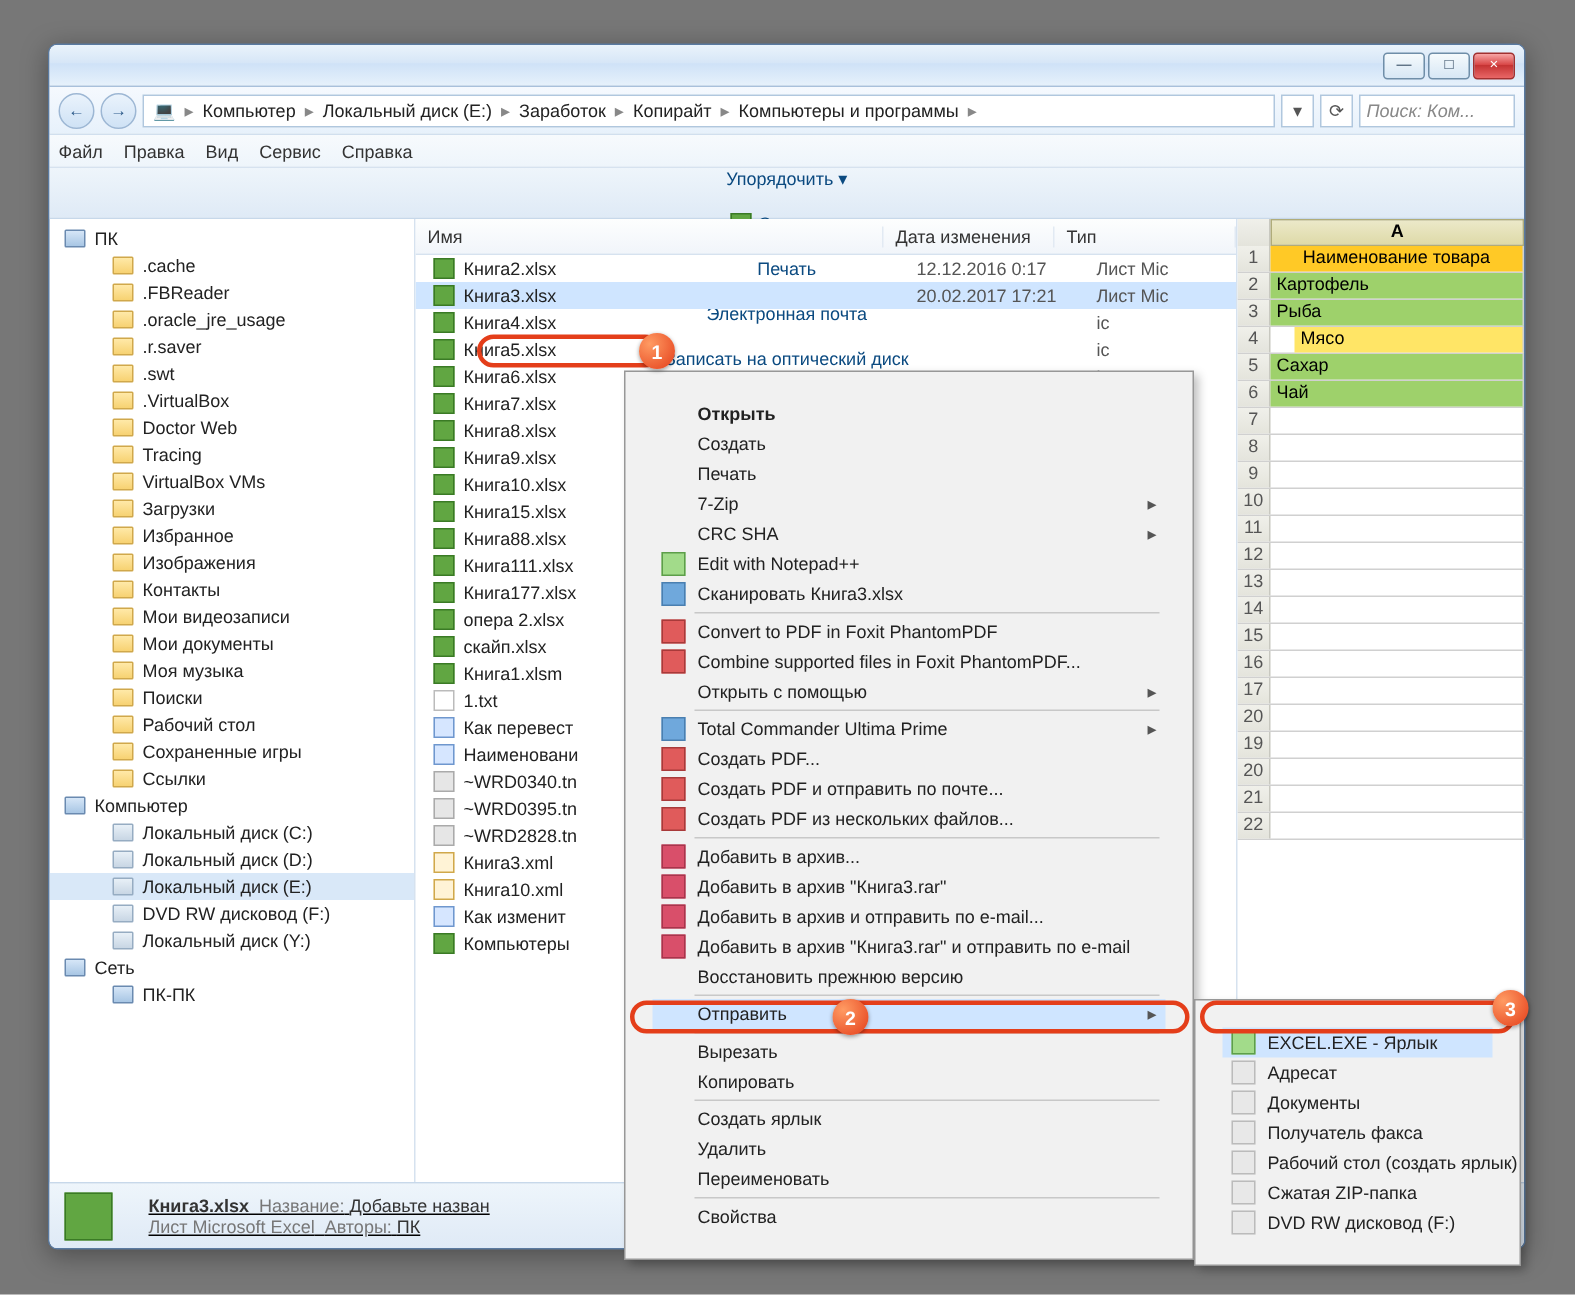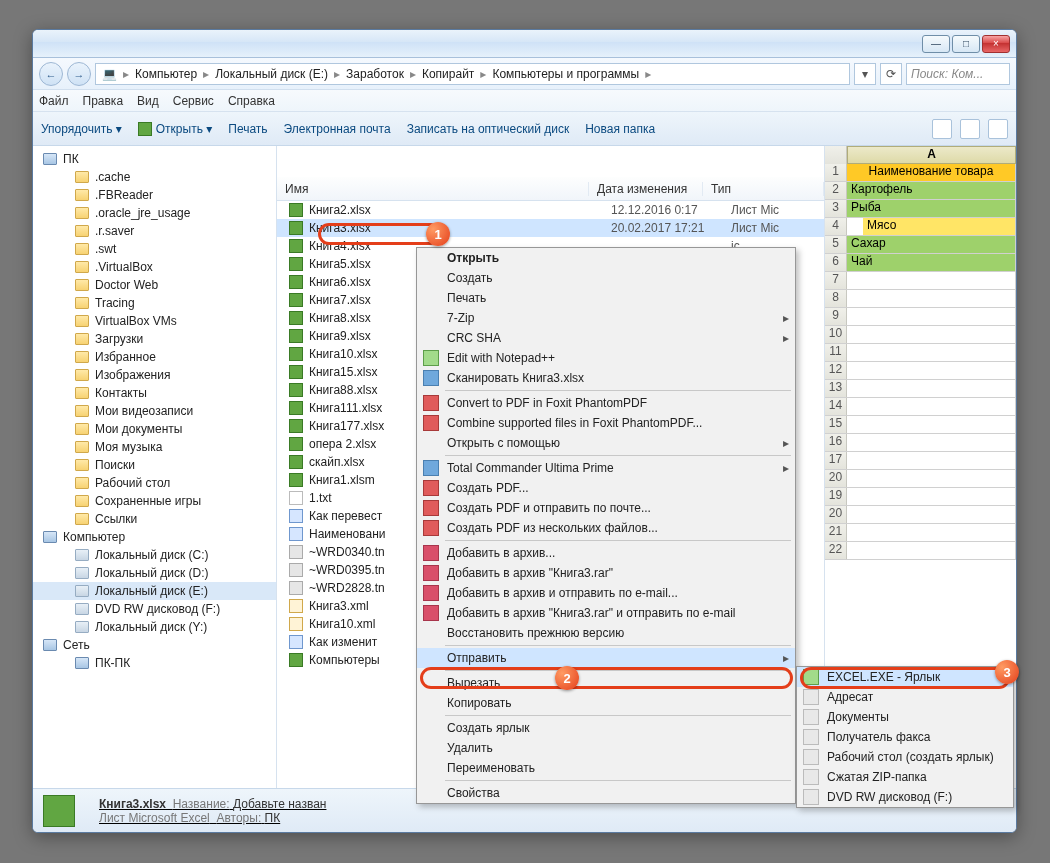--- a/index.html
+++ b/index.html
@@ -10,36 +10,36 @@
 .titlebtn.close { background: linear-gradient(#f7a5a5,#d84646 45%,#c43232 46%,#e86666); color:#fff; border-color:#a13030; }
 .navbar { height: 32px; background: linear-gradient(#f5f9fe,#e7f1fb); display: flex; align-items: center; padding: 0 6px; gap: 4px; border-bottom: 1px solid #d1dfee; }
 .navbtn { width: 24px; height: 24px; border: 1px solid #9db7d4; border-radius: 12px; background: linear-gradient(#eaf3fc,#cfe2f5); display: flex; align-items: center; justify-content: center; color:#2c5a8a; font-size:11px; }
 .breadcrumb { flex: 1; height: 22px; border: 1px solid #b0c7de; background: #fff; display: flex; align-items: center; padding: 0 4px; gap: 2px; overflow: hidden; }
 .bc-seg { color: #222; padding: 0 2px; }
 .bc-sep { color: #888; padding: 0 2px; }
 .navsmall { width: 22px; height: 22px; border: 1px solid #b0c7de; background: #fff; display:flex; align-items:center; justify-content:center; color:#555; }
 .searchbox { width: 104px; height: 22px; border: 1px solid #b0c7de; background: #fff; display:flex; align-items:center; padding:0 4px; color:#888; font-style: italic; }
 .menubar { height: 22px; background: linear-gradient(#f7fafd,#eef5fb); border-bottom: 1px solid #d6e2ef; display:flex; align-items:center; padding:0 6px; gap: 14px; }
 .menubar span { color:#333; }
-.toolbar { height: 34px; background: linear-gradient(#eef5fb,#dfeaf6); border-bottom:1px solid #c7d8ea; display:flex; align-items:center; padding:0 8px; gap:16px; }
+.toolbar { height: 34px; background: linear-gradient(#eef5fb,#dfeaf6); border-bottom:1px solid #c7d8ea; display:flex; align-items:center; padding:0 8px; gap:16px;flex-direction:column; }
 .tb-item { color: #0b4a80; display:flex; align-items:center; gap:4px; }
 .tb-right { margin-left:auto; display:flex; gap:8px; }
 .tb-icon { width:20px; height:20px; border:1px solid #a9c2db; background:#fff; border-radius:2px; }
 .content { flex:1; display:flex; overflow:hidden; }
 .tree { width: 244px; border-right:1px solid #d6e2ef; overflow:auto; padding: 4px 0; }
 .tree-item { display:flex; align-items:center; height:18px; padding-left: 26px; gap:6px; color:#222; white-space:nowrap; }
 .tree-item.sel { background:#d9e8f8; }
 .tree-icon { width:14px; height:12px; border:1px solid #d0a84b; background:linear-gradient(#ffe9a8,#f7d272); border-radius:1px; flex-shrink:0; }
 .tree-icon.disk { background:linear-gradient(#e8f0f7,#c8d6e4); border-color:#96acc2; }
 .tree-icon.pc { background:linear-gradient(#d6e6f7,#a8c6e4); border-color:#6a8ab0; }
 .tree-item.l0 { padding-left: 10px; font-weight: normal; }
 .tree-item.l1 { padding-left: 42px; }
 .filepane { flex:1; display:flex; overflow:hidden; }
 .filelist { flex:1; overflow:hidden; position:relative; }
-.colheaders { height:24px; background: linear-gradient(#fdfefe,#f1f5fa); border-bottom:1px solid #d6e2ef; display:flex; align-items:center;margin-top:31px; }
+.colheaders { height:24px; background: linear-gradient(#fdfefe,#f1f5fa); border-bottom:1px solid #d6e2ef; display:flex; align-items:center; }
 .colh { padding: 0 8px; color:#333; border-right:1px solid #e2eaf3; }
 .colh.name { width: 312px; }
 .colh.date { width: 114px; }
 .colh.type { flex:1; }
 .files { }
 .file-row { display:flex; align-items:center; height:18px; padding-left:12px; gap:6px; color:#222; }
 .file-row .fname { width:296px; overflow:hidden; white-space:nowrap; }
 .file-row .fdate { width:114px; color:#555; }
 .file-row .ftype { color:#555; }
 .file-row.sel { background:#cfe5ff; }
@@ -52,21 +52,21 @@
 .pv-colhdr { height:18px; background:linear-gradient(#ece9c9,#dedaa8); border:1px solid #b0ac7a; text-align:center; font-weight:bold; }
 .pv-row { display:flex; height:18px; border-bottom:1px solid #d0d0d0; }
 .pv-rownum { width:22px; background:linear-gradient(#f0f0ea,#e4e4dc); border-right:1px solid #c8c8c0; text-align:center; color:#555; }
 .pv-cell { flex:1; padding:0 4px; border-right:1px solid #d0d0d0; overflow:hidden; }
 .pv-cell.hdr { background:#ffc926; text-align:center; }
 .pv-cell.g { background:#9ed16b; }
 .pv-cell.y { background:#ffe566;margin-left:16px; }
 .statusbar { height: 44px; background: linear-gradient(#eef5fb,#dfeaf6); border-top:1px solid #c7d8ea; display:flex; align-items:center; padding:0 10px; gap:24px;text-decoration:underline; }
 .sb-icon { width:32px; height:32px; background:#61a642; border:1px solid #3a7a25; }
 .sb-text { font-size:12px; color:#333; }
-.ctxmenu { position:absolute; background:#f1f1f1; border:1px solid #979797; box-shadow: 3px 3px 6px rgba(0,0,0,.25); padding:0; }
+.ctxmenu { position:absolute; background:#f1f1f1; border:1px solid #979797; box-shadow: 3px 3px 6px rgba(0,0,0,.25); padding:18px; }
 .ctxmenu .ci { display:flex; align-items:center; height:20px; padding: 0 26px 0 30px; color:#222; white-space:nowrap; position:relative; }
 .ctxmenu .ci.bold { font-weight:bold; }
 .ctxmenu .ci.sub::after { content:"▸"; position:absolute; right:6px; color:#555; }
 .ctxmenu .ci.highlight { background:#cfe5ff; }
 .ctxmenu .sep { height:1px; background:#c8c8c8; margin: 2px 4px 2px 28px; }
 .ctx-icon { position:absolute; left:6px; width:16px; height:16px; background:#e8e8e8; border:1px solid #bbb; }
 .ctx-icon.wr { background:#d94f6a; border-color:#a8354c; }
 .ctx-icon.pdf { background:#e05b5b; border-color:#a83a3a; }
 .ctx-icon.np { background:#a2db8a; border-color:#5d9e4a; }
 .ctx-icon.tc { background:#6fa8dc; border-color:#4a7fb0; }

